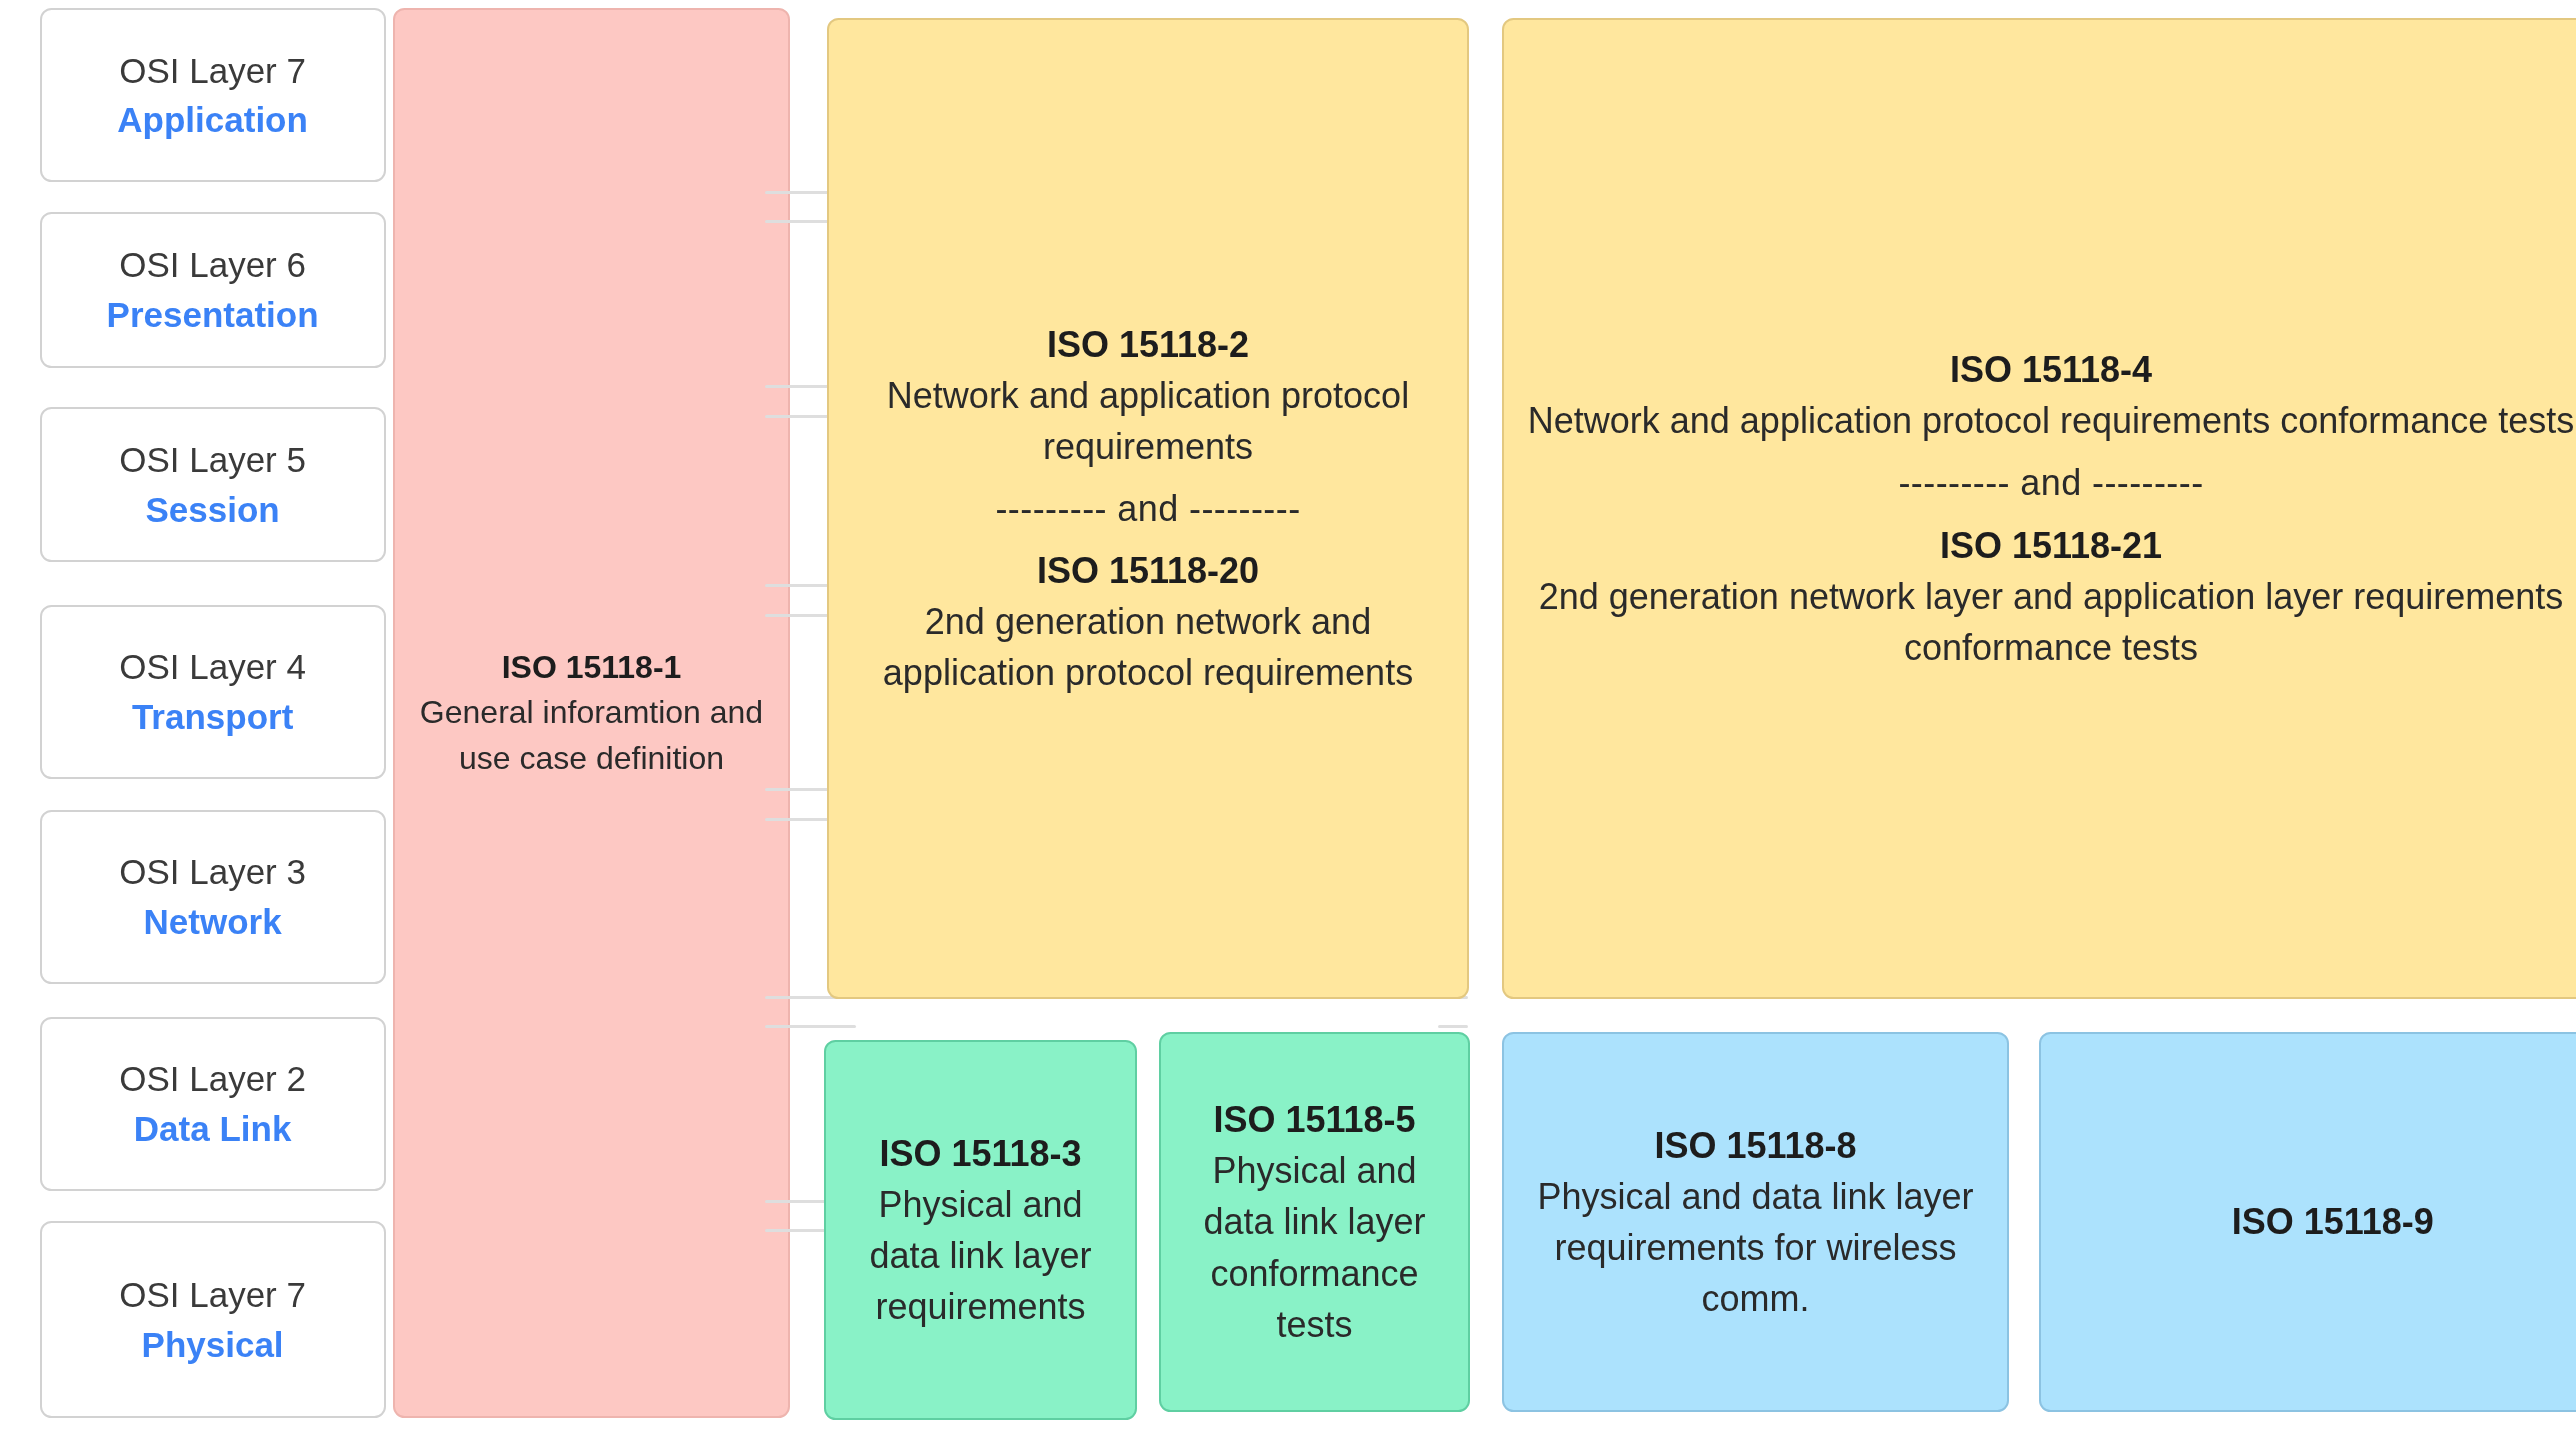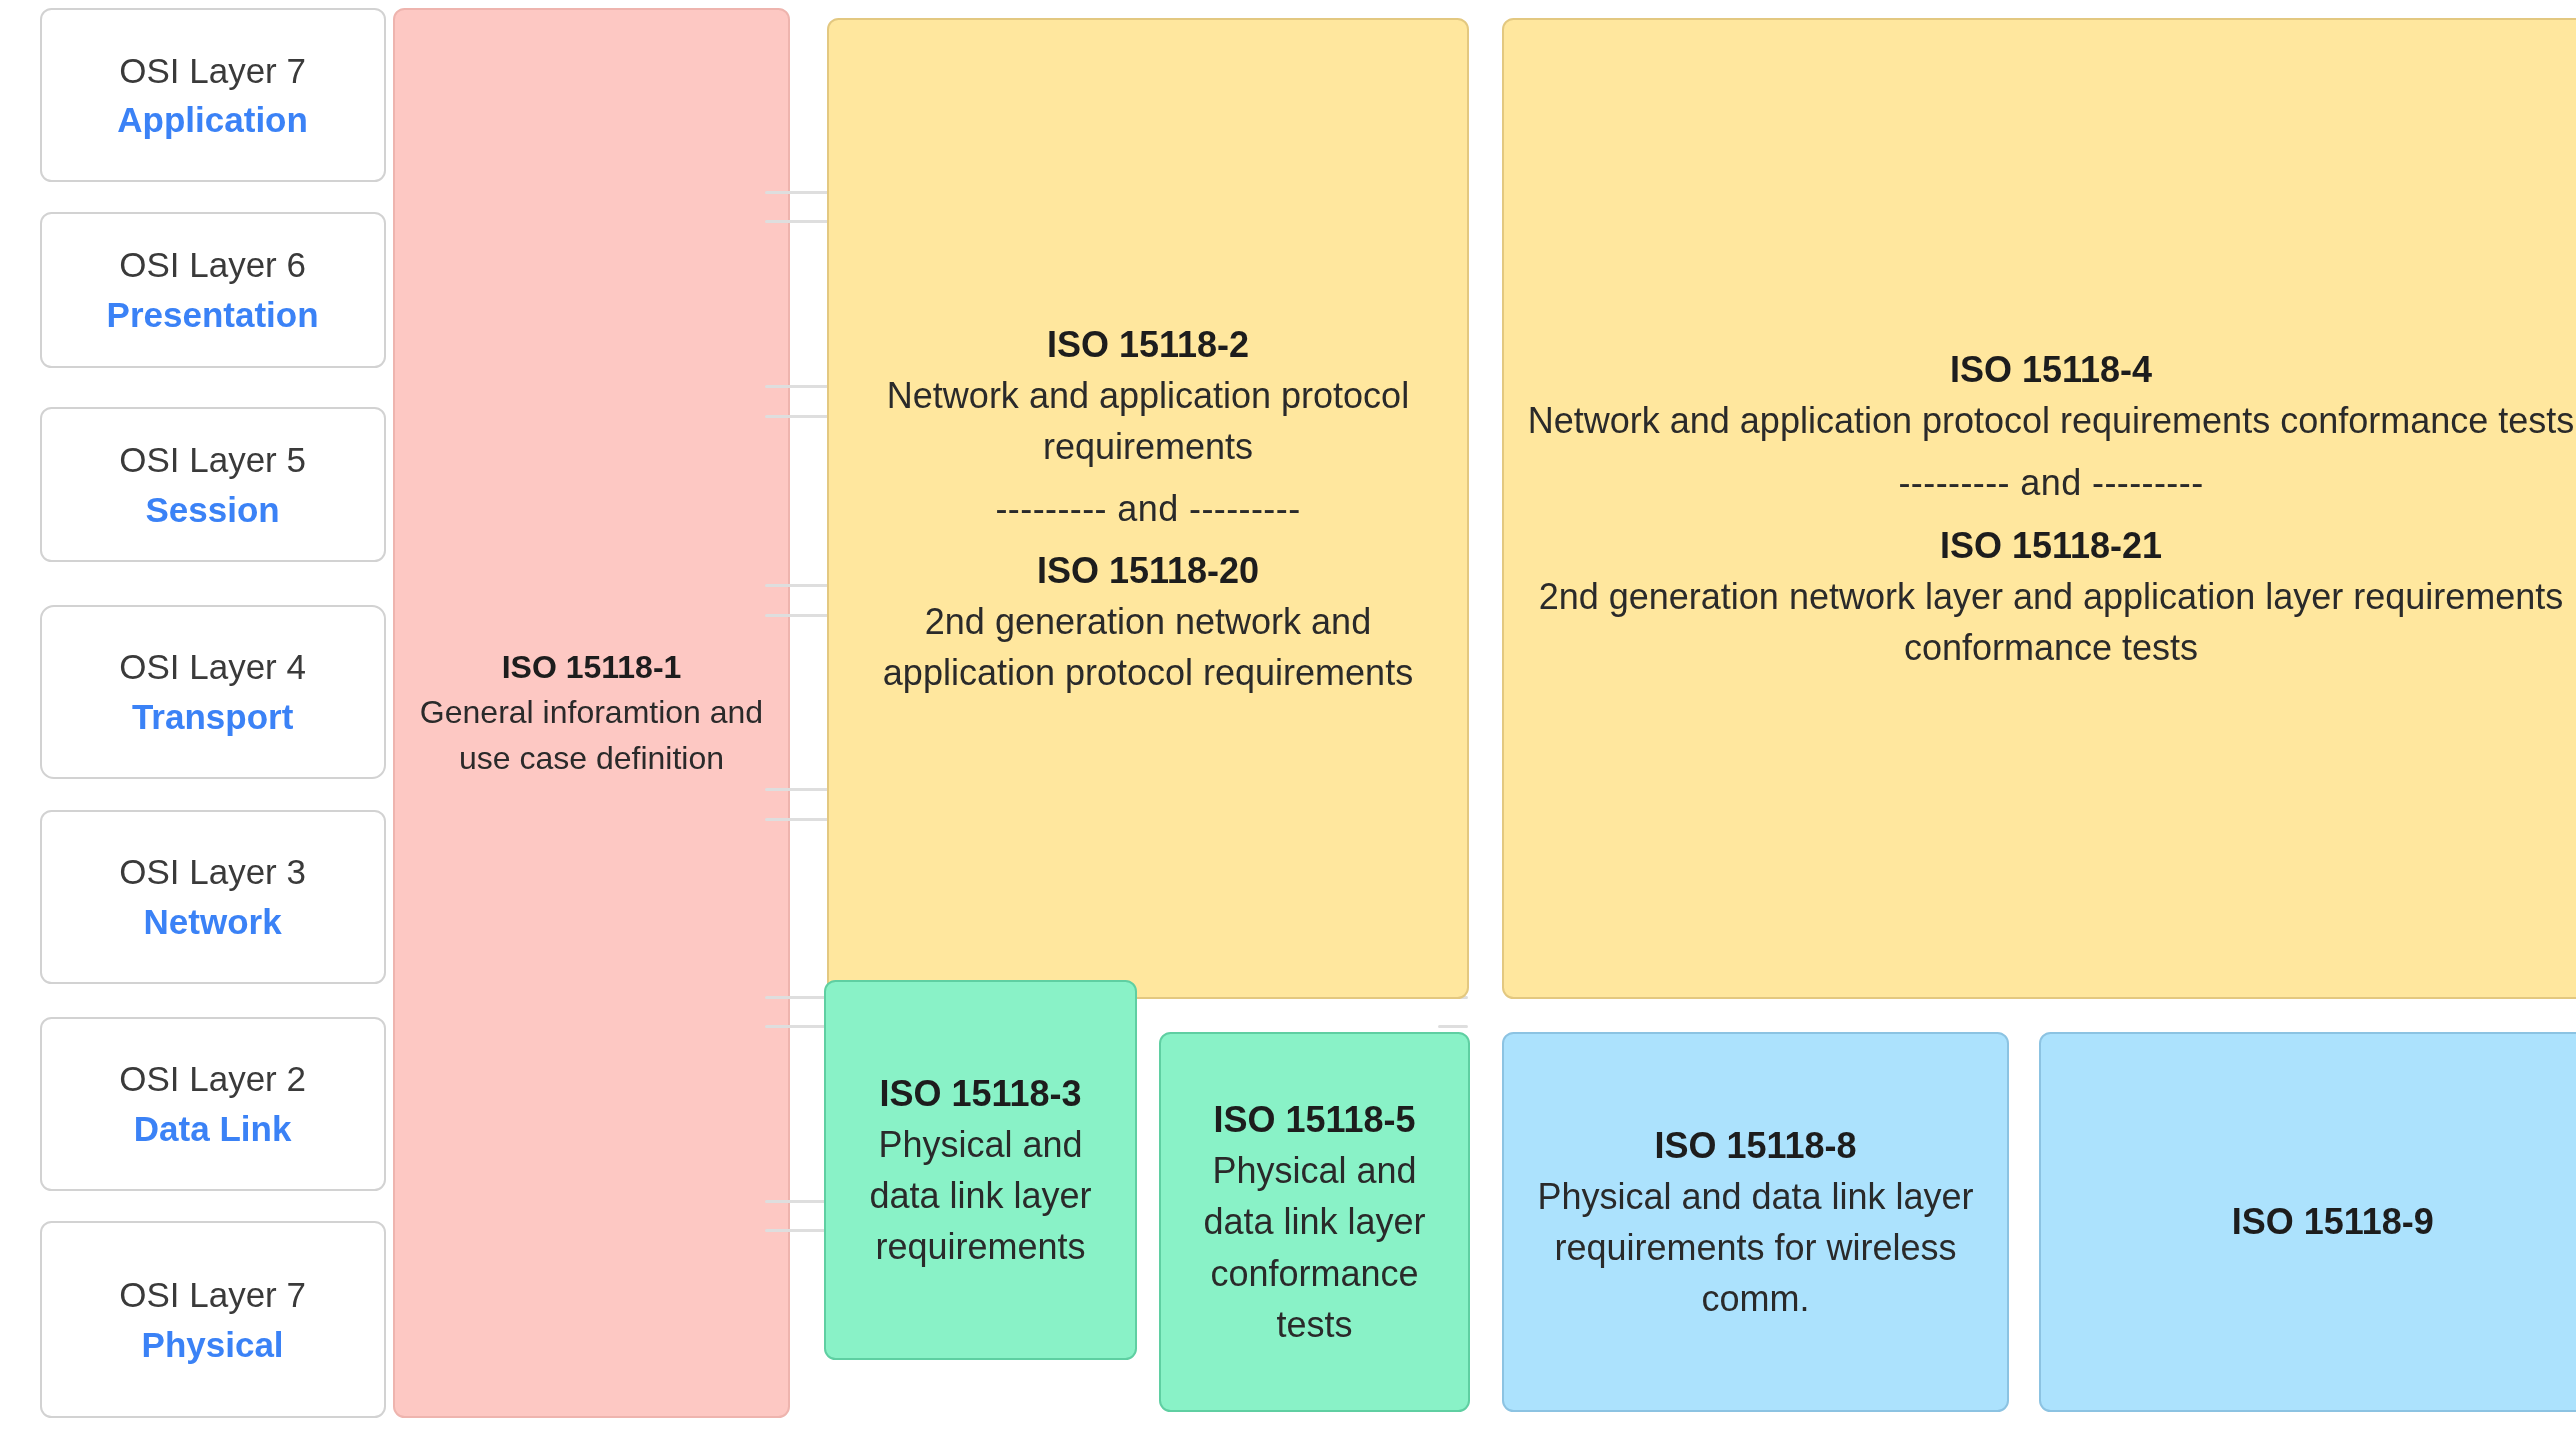--- a/index.html
+++ b/index.html
@@ -98,21 +98,21 @@
   <div class="box osi" style="top:212px;height:156px;">
     <span class="l1">OSI Layer 6</span>
     <span class="l2">Presentation</span>
   </div>
 
   <div class="box osi" style="top:407px;height:155px;">
     <span class="l1">OSI Layer 5</span>
     <span class="l2">Session</span>
   </div>
 
-  <div class="box osi" style="top:605px;height:174px;border-radius:14px;">
+  <div class="box osi" style="top:605px;height:174px;">
     <span class="l1">OSI Layer 4</span>
     <span class="l2">Transport</span>
   </div>
 
   <div class="box osi" style="top:810px;height:174px;">
     <span class="l1">OSI Layer 3</span>
     <span class="l2">Network</span>
   </div>
 
   <div class="box osi" style="top:1017px;height:174px;">
@@ -172,21 +172,21 @@
   <div class="box yellow pad" style="left:1469px;top:18px;width:1098px;height:981px;">
     <span class="std-title fs-44">ISO 15118-4</span>
     <span class="std-desc fs-44">Network and application protocol requirements conformance tests</span>
     <span class="spacerline"></span>
     <span class="sep fs-44">--------- and ---------</span>
     <span class="spacerline"></span>
     <span class="std-title fs-44">ISO 15118-21</span>
     <span class="std-desc fs-44">2nd generation network layer and application layer requirements conformance tests</span>
   </div>
 
-  <div class="box green pad" style="left:791px;top:980px;width:313px;height:380px;">
+  <div class="box green pad" style="left:791px;top:1040px;width:313px;height:380px;">
     <span class="std-title fs-44">ISO 15118-3</span>
     <span class="std-desc fs-44">Physical and data link layer requirements</span>
   </div>
 
   <div class="box green pad" style="left:1126px;top:1032px;width:311px;height:380px;">
     <span class="std-title fs-44">ISO 15118-5</span>
     <span class="std-desc fs-44">Physical and data link layer conformance tests</span>
   </div>
 
   <div class="box blue pad" style="left:1469px;top:1032px;width:507px;height:380px;">

